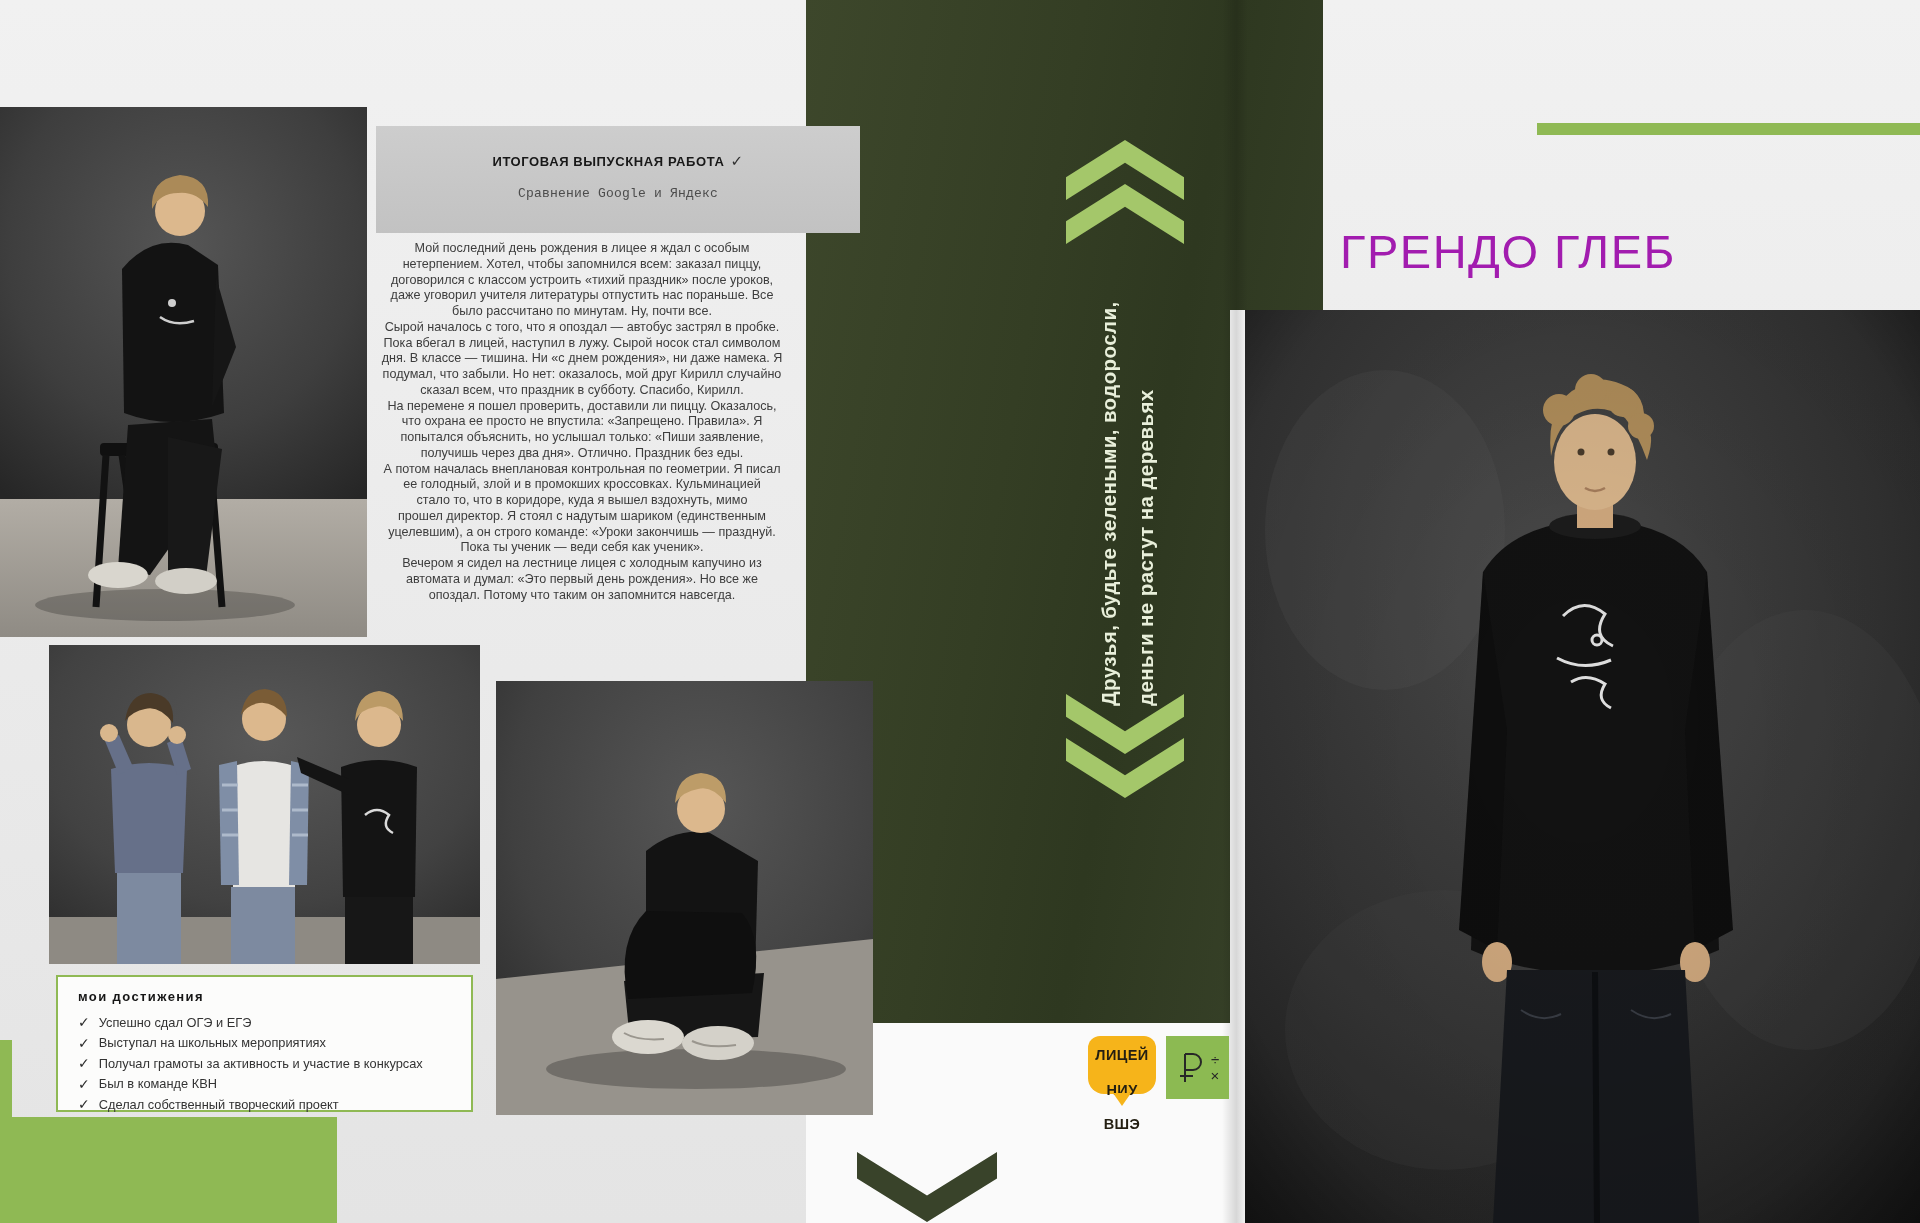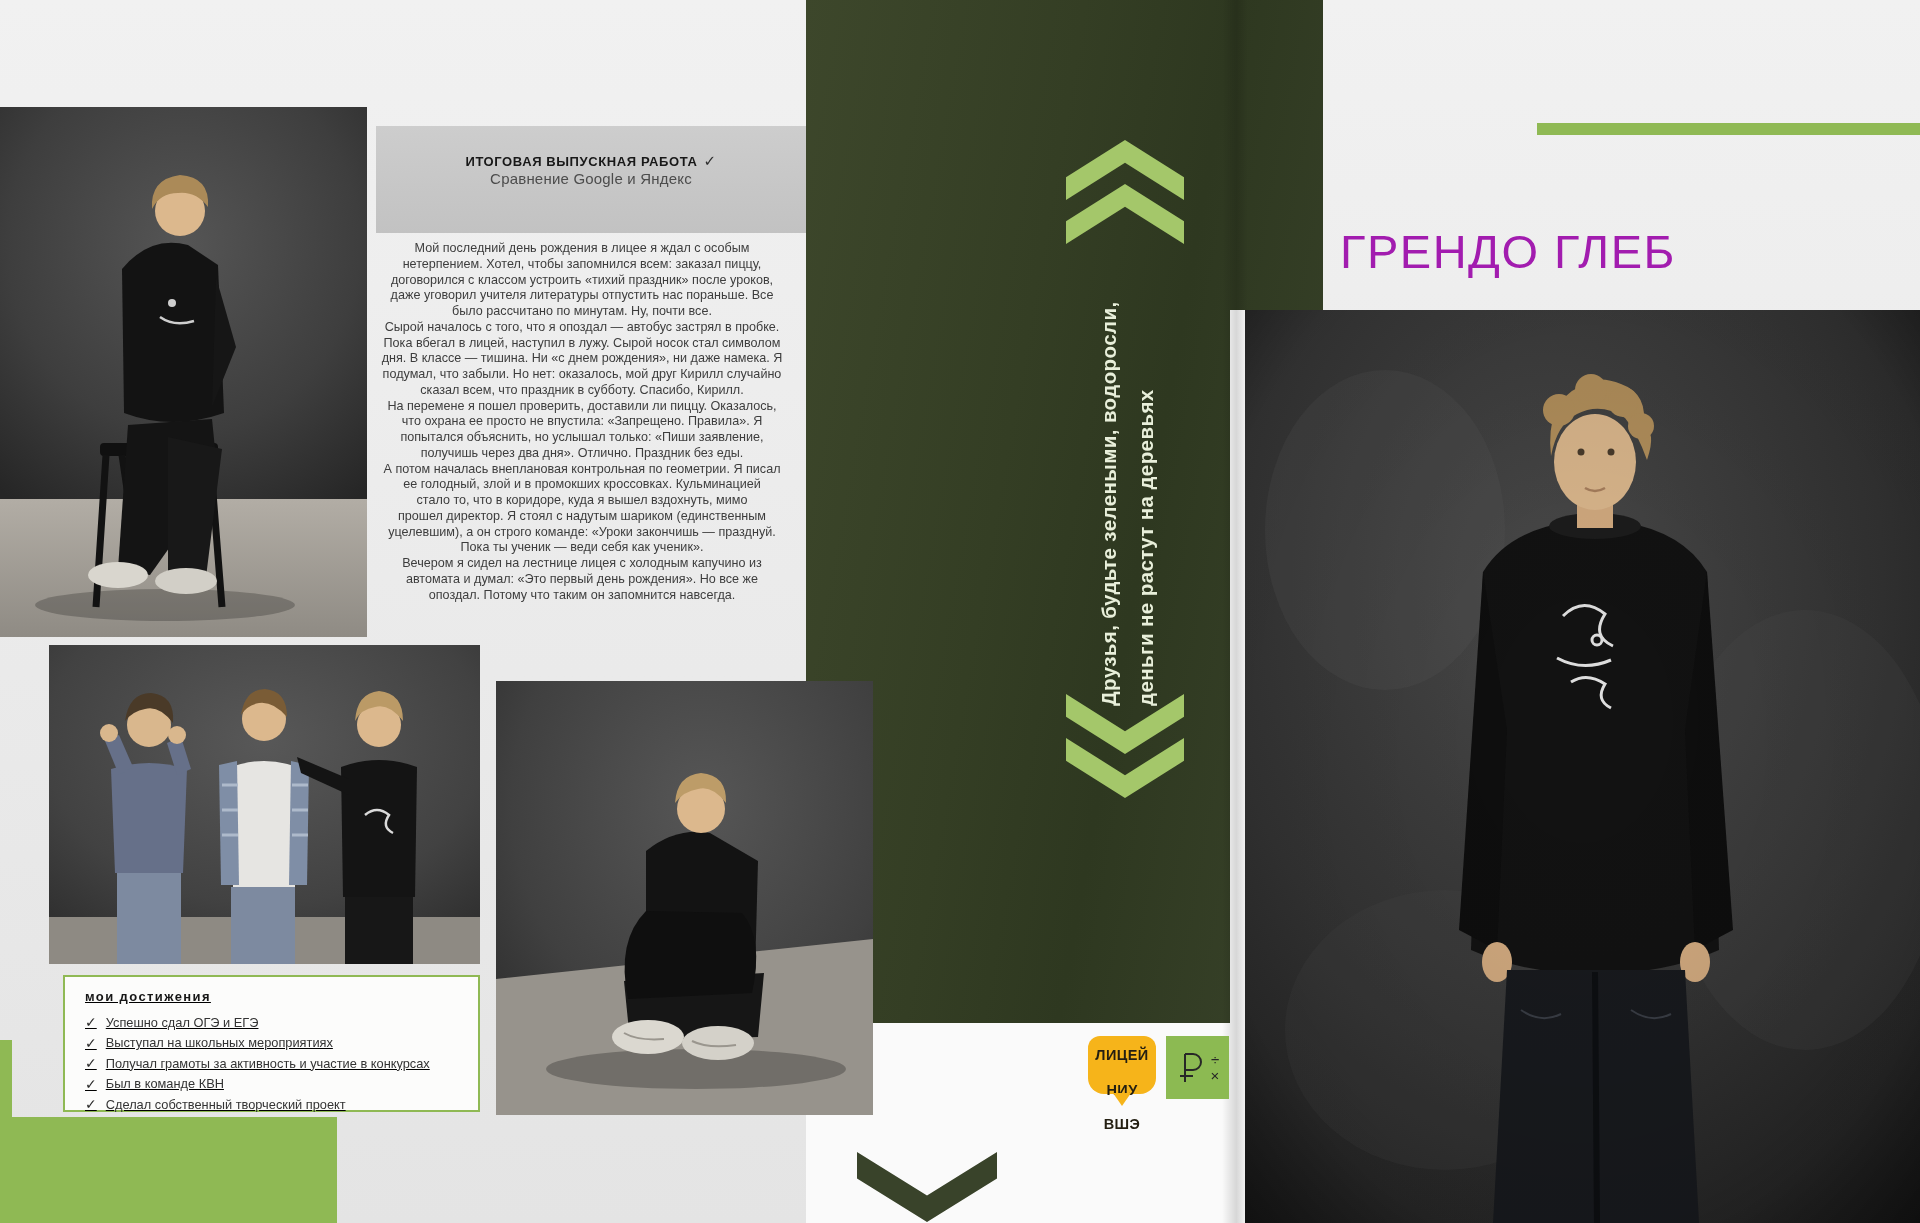--- a/index.html
+++ b/index.html
@@ -27,35 +27,35 @@
   }
 
   
   .sheet-bottom{left:806px;top:1023px;width:440px;height:200px;background:#fafafa;}
   .sheet-strip{left:1230px;top:310px;width:16px;height:913px;background:#fafafa;}
   .spine-shadow{left:1222px;top:0;width:26px;height:1223px;
     background:linear-gradient(90deg,rgba(0,0,0,0) 0%,rgba(0,0,0,.14) 55%,rgba(0,0,0,0) 100%);}
 
   
   .projbox{
-    left:376px;top:126px;width:430px;height:107px;
+    left:376px;top:126px;width:484px;height:107px;
     background:linear-gradient(180deg,#cdcdcd,#c2c2c2);
     text-align:center;
   }
   .projbox .ttl{margin-top:26px;font-size:13px;font-weight:700;letter-spacing:.6px;color:#181818;}
   .projbox .ttl .chk{color:#2e2e2e;font-size:15px;margin-left:6px;font-weight:700;}
-  .projbox .sub{margin-top:0;font-size:15px;color:#4c4c4c;letter-spacing:.2px;}
+  .projbox .sub{margin-top:16px;font-size:13px;color:#4c4c4c;letter-spacing:.2px;font-family:Liberation Mono, monospace;}
 
   
   .story{left:377px;top:241px;width:410px;color:#3d3d3d;font-size:12.6px;line-height:15.75px;text-align:center;}
 
   
   .achv{
-    left:63px;top:975px;width:413px;height:133px;
-    background:#fcfcfb;border:2px solid #8fb954;text-decoration:underline;
+    left:56px;top:975px;width:413px;height:133px;
+    background:#fcfcfb;border:2px solid #8fb954;
   }
   .achv .atitle{margin:12px 0 10px 20px;font-size:13px;font-weight:700;letter-spacing:1.4px;color:#161616;}
   .ach-row{margin:0 0 4.5px 20px;font-size:12.8px;color:#333;display:flex;align-items:center;}
   .ach-row .ach-check{font-weight:700;color:#2b2b2b;font-size:14px;margin-right:9px;}
 
   .green-strip{left:0;top:1040px;width:12px;height:77px;background:#8fb954;}
   .green-block{left:0;top:1117px;width:337px;height:106px;background:#8fb954;}
 
   
   .topbar{left:1537px;top:123px;width:383px;height:12px;background:#8fb954;}

